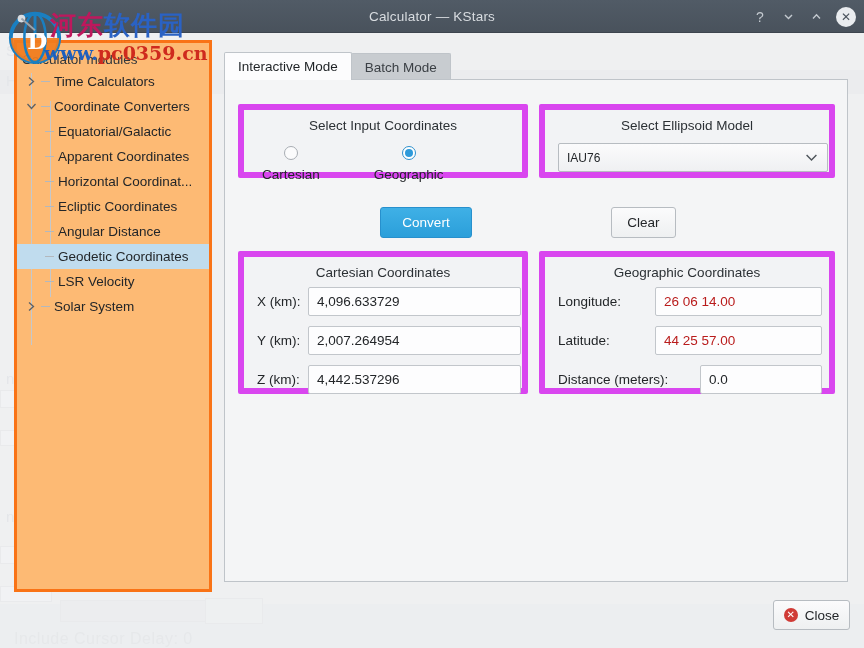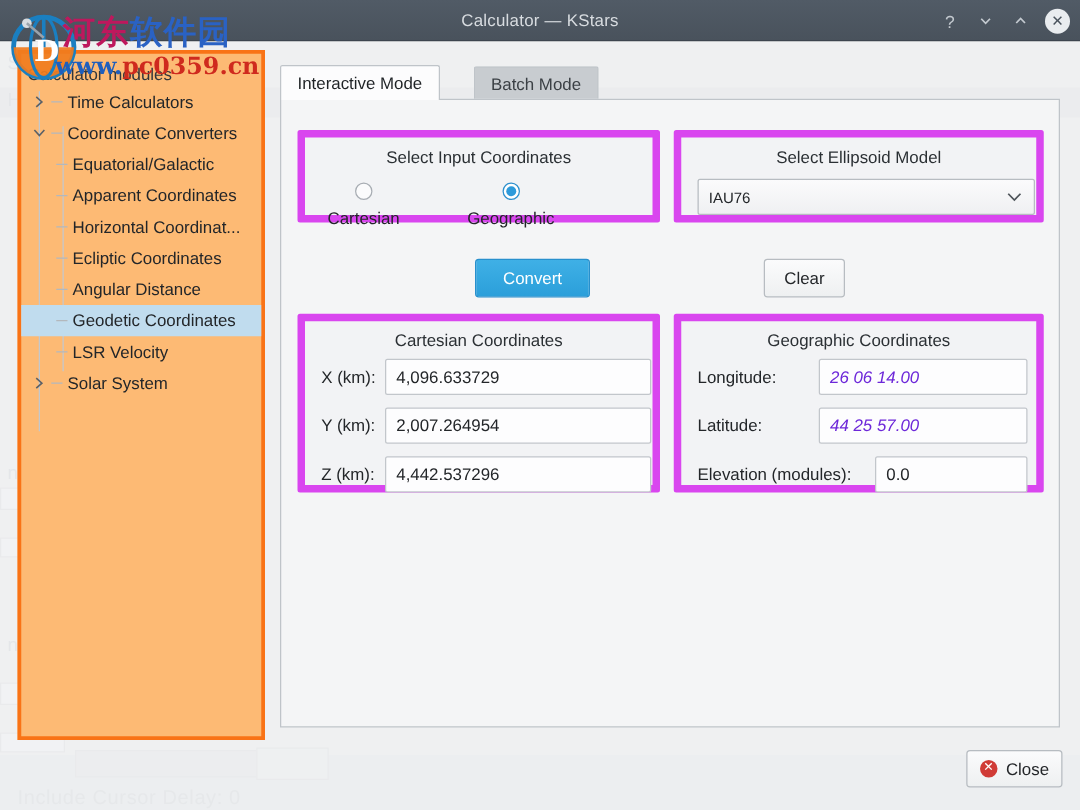--- a/index.html
+++ b/index.html
@@ -177,21 +177,21 @@
   
   .tabwidget {
     position: absolute;
     left: 224px; top: 52px;
     width: 624px; height: 530px;
     z-index: 20;
   }
   .tabbar {
     position: absolute; left: 0; top: 0;
     height: 28px;
-    display: flex; align-items: flex-end; gap: 28px;
+    display: flex; align-items: flex-end;
   }
   .tab {
     height: 27px;
     padding: 0 13px;
     display: flex; align-items: center;
     font-size: 13.5px;
     color: #2b3034;
     border: 1px solid #bfc4c9;
     border-bottom: none;
     border-top-left-radius: 2px;
@@ -332,21 +332,21 @@
     background: #fdfdfe;
     border: 1px solid #c2c6cb;
     border-radius: 2px;
     display: flex; align-items: center;
     padding: 0 8px;
     font-size: 13.5px;
     color: #232629;
     overflow: hidden;
     white-space: nowrap;
   }
-  .field.placeholder { color: #6d28d9; font-style: italic; }
+  .field.placeholder { color: #b91c1c; }
 </style>
 </head>
 <body>
 
 <div id="app">
 
   <div class="ghost-layer">
     <div class="ghost-strip" style="top:70px;height:24px;"></div>
     <div class="ghost-text" style="left:6px; top:42px;">Source</div>
     <div class="ghost-text" style="left:6px; top:72px;">Help</div>
@@ -513,21 +513,21 @@
 
       <div class="group" style="left:314px; top:171px; width:296px; height:143px;">
         <div class="group-title">Geographic Coordinates</div>
 
         <div class="form-label" style="left:13px; top:30px;">Longitude:</div>
         <div class="field placeholder" style="left:110px; top:30px; width:167px;">26 06 14.00</div>
 
         <div class="form-label" style="left:13px; top:69px;">Latitude:</div>
         <div class="field placeholder" style="left:110px; top:69px; width:167px;">44 25 57.00</div>
 
-        <div class="form-label" style="left:13px; top:108px;">Elevation (modules):</div>
+        <div class="form-label" style="left:13px; top:108px;">Distance (meters):</div>
         <div class="field" style="left:155px; top:108px; width:122px;">0.0</div>
       </div>
 
     </div>
   </div>
 
   <div class="btn close-btn" style="left:773px; top:600px; width:77px; height:30px;">
     <span class="icon-close-red">✕</span>
     <span>Close</span>
   </div>

